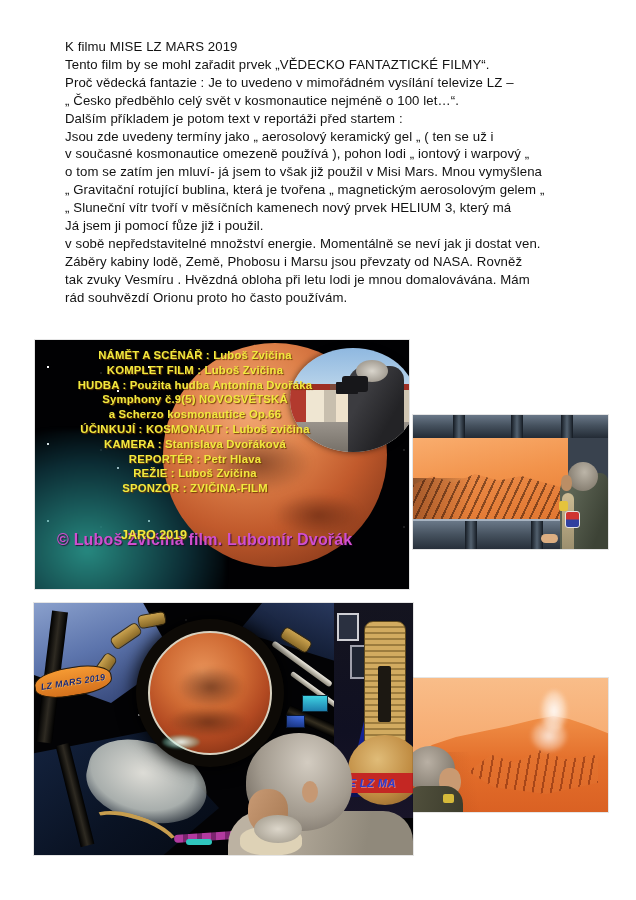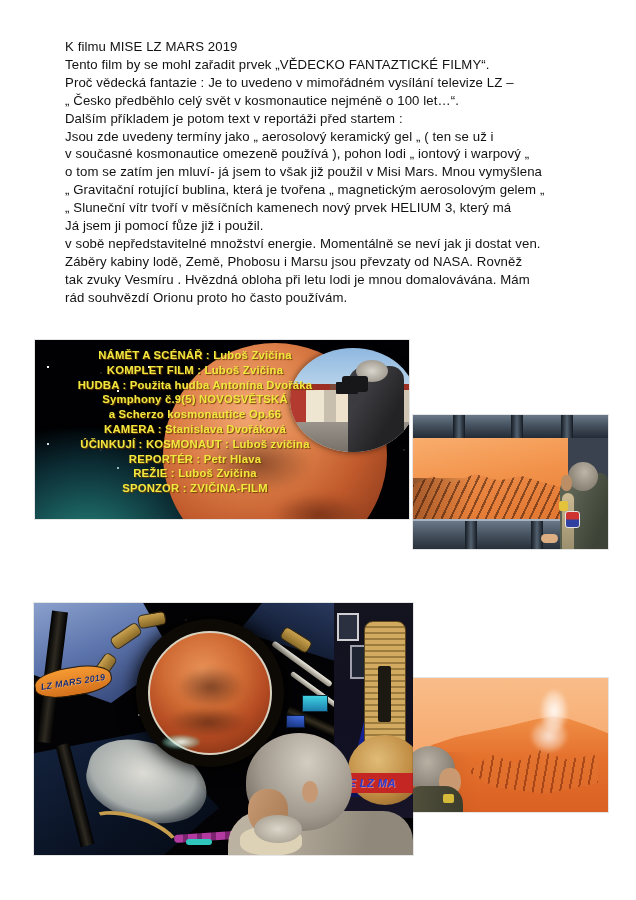--- a/index.html
+++ b/index.html
@@ -5,21 +5,21 @@
   html,body{margin:0;padding:0;background:#fff;}
   .page{position:relative;width:636px;height:900px;background:#ffffff;overflow:hidden;
         font-family:"Liberation Sans",sans-serif;}
   
   .intro{position:absolute;left:65px;top:38px;width:560px;color:#121212;
          font-size:13.2px;line-height:17.9px;letter-spacing:0.1px;}
   .intro div{white-space:nowrap;}
   
   .photo{position:absolute;overflow:hidden;box-shadow:0 0 0 1px rgba(0,0,0,0.10);}
   
-  .credits-still{left:35px;top:340px;width:374px;height:179px;background-color:#010103;}
+  .credits-still{left:35px;top:340px;width:374px;height:249px;background-color:#010103;}
   .stars{position:absolute;inset:0;
     background-image:
       radial-gradient(1.6px 1.6px at 13px 27px, #fff 50%, transparent 55%),
       radial-gradient(1.2px 1.2px at 47px 8px, #cfd4dd 50%, transparent 55%),
       radial-gradient(1.8px 1.8px at 83px 51px, #fff 50%, transparent 55%),
       radial-gradient(1.1px 1.1px at 29px 63px, #aab 50%, transparent 55%),
       radial-gradient(1.3px 1.3px at 66px 33px, #eee 50%, transparent 55%),
       radial-gradient(1.1px 1.1px at 92px 14px, #dde 50%, transparent 55%);
     background-size:101px 77px;}
   .nebula{position:absolute;left:-40px;top:90px;width:230px;height:200px;
@@ -231,22 +231,22 @@
     </div>
     <div class="credits-text">
       <div class="grp">
         <div>NÁMĚT A SCÉNÁŘ : Luboš Zvičina</div>
         <div>KOMPLET FILM : Luboš Zvičina</div>
         <div>HUDBA : Použita hudba Antonína Dvořáka</div>
         <div>Symphony č.9(5) NOVOSVĚTSKÁ</div>
         <div>a Scherzo kosmonautice Op.66</div>
       </div>
       <div class="grp grp-cast">
+        <div>ÚČINKUJÍ : KOSMONAUT : Luboš zvičina</div>
         <div>KAMERA : Stanislava Dvořáková</div>
-        <div>ÚČINKUJÍ : KOSMONAUT : Luboš zvičina</div>
         <div>REPORTÉR : Petr Hlava</div>
       </div>
       <div class="grp grp-dir">REŽIE : Luboš Zvičina</div>
       <div class="grp grp-sponsor">SPONZOR : ZVIČINA-FILM</div>
     </div>
     <div class="copyright">© Luboš Zvičina film. Lubomír Dvořák</div>
     <div class="season">JARO 2019</div>
   </div>
 
   <div class="photo window-still">

